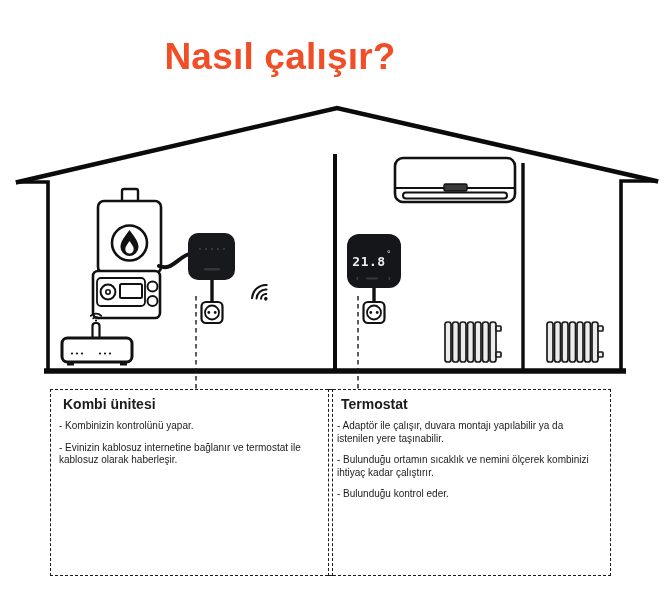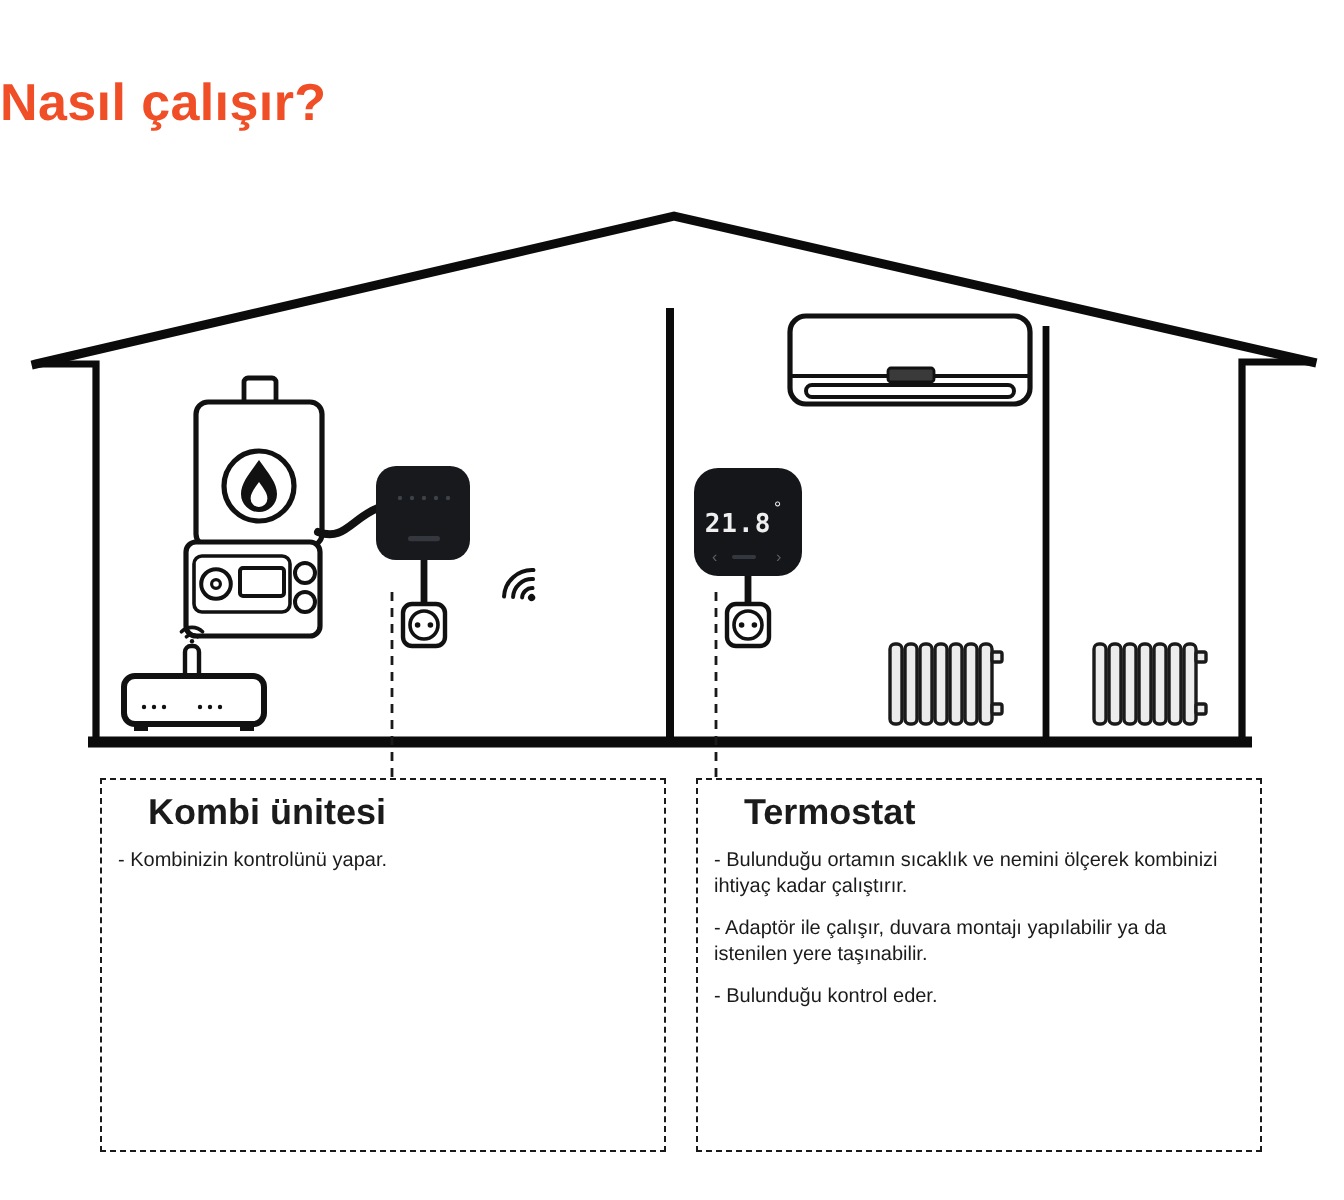--- a/index.html
+++ b/index.html
@@ -2,32 +2,32 @@
 <html><head>
 <meta charset="utf-8">
 <style>
   html,body{margin:0;padding:0;background:#fff;}
   #stage{
     position:relative;width:672px;height:600px;background:#ffffff;
     font-family:"Liberation Sans", sans-serif;overflow:hidden;
   }
   #page-title{
     position:absolute;top:36px;left:0;width:560px;margin:0;
-    text-align:left;font-size:26px;font-weight:bold;color:#F04E26;
+    text-align:center;font-size:37px;font-weight:bold;color:#F04E26;
     letter-spacing:0.2px;
   }
   svg{position:absolute;top:0;left:0;}
   .info-box{
     position:absolute;top:389px;width:283px;height:187px;
     border:1.6px dashed #1a1a1a;box-sizing:border-box;
     padding:6px 8px;color:#1b1b1b;background:transparent;
   }
   .info-box.left{left:50px;}
-  .info-box.right{left:348px;}
-  .info-box h3{margin:0 0 8px 15px;font-size:18px;font-weight:bold;}
+  .info-box.right{left:328px;}
+  .info-box h3{margin:0 0 8px 4px;font-size:14px;font-weight:bold;}
   .info-box p{margin:0 0 9px 0;font-size:10px;line-height:1.26;}
   .seg{font-family:"DejaVu Sans Mono", monospace;font-weight:bold;}
 </style>
 </head>
 <body>
 
 <div id="stage">
 
   <h1 id="page-title" style="color: rgb(240, 78, 38);">Nasıl çalışır?</h1>
 
@@ -151,22 +151,23 @@
       <rect x="598" y="352" width="5" height="5" rx="1"></rect>
     </g>
 
     <line x1="196" y1="296" x2="196" y2="389" stroke="#1a1a1a" stroke-width="1.4" stroke-dasharray="4.5 3.5"></line>
     <line x1="358" y1="296" x2="358" y2="389" stroke="#1a1a1a" stroke-width="1.4" stroke-dasharray="4.5 3.5"></line>
   </svg>
 
   <div class="info-box left">
     <h3>Kombi ünitesi</h3>
     <p>- Kombinizin kontrolünü yapar.</p>
+    <p>- Evinizin kablosuz internetine bağlanır ve termostat ile kablosuz olarak haberleşir.</p>
   </div>
 
   <div class="info-box right">
     <h3>Termostat</h3>
+    <p>- Adaptör ile çalışır, duvara montajı yapılabilir ya da istenilen yere taşınabilir.</p>
     <p>- Bulunduğu ortamın sıcaklık ve nemini ölçerek kombinizi ihtiyaç kadar çalıştırır.</p>
-    <p>- Adaptör ile çalışır, duvara montajı yapılabilir ya da istenilen yere taşınabilir.</p>
     <p>- Bulunduğu kontrol eder.</p>
   </div>
 
 </div>
 
 </body></html>

